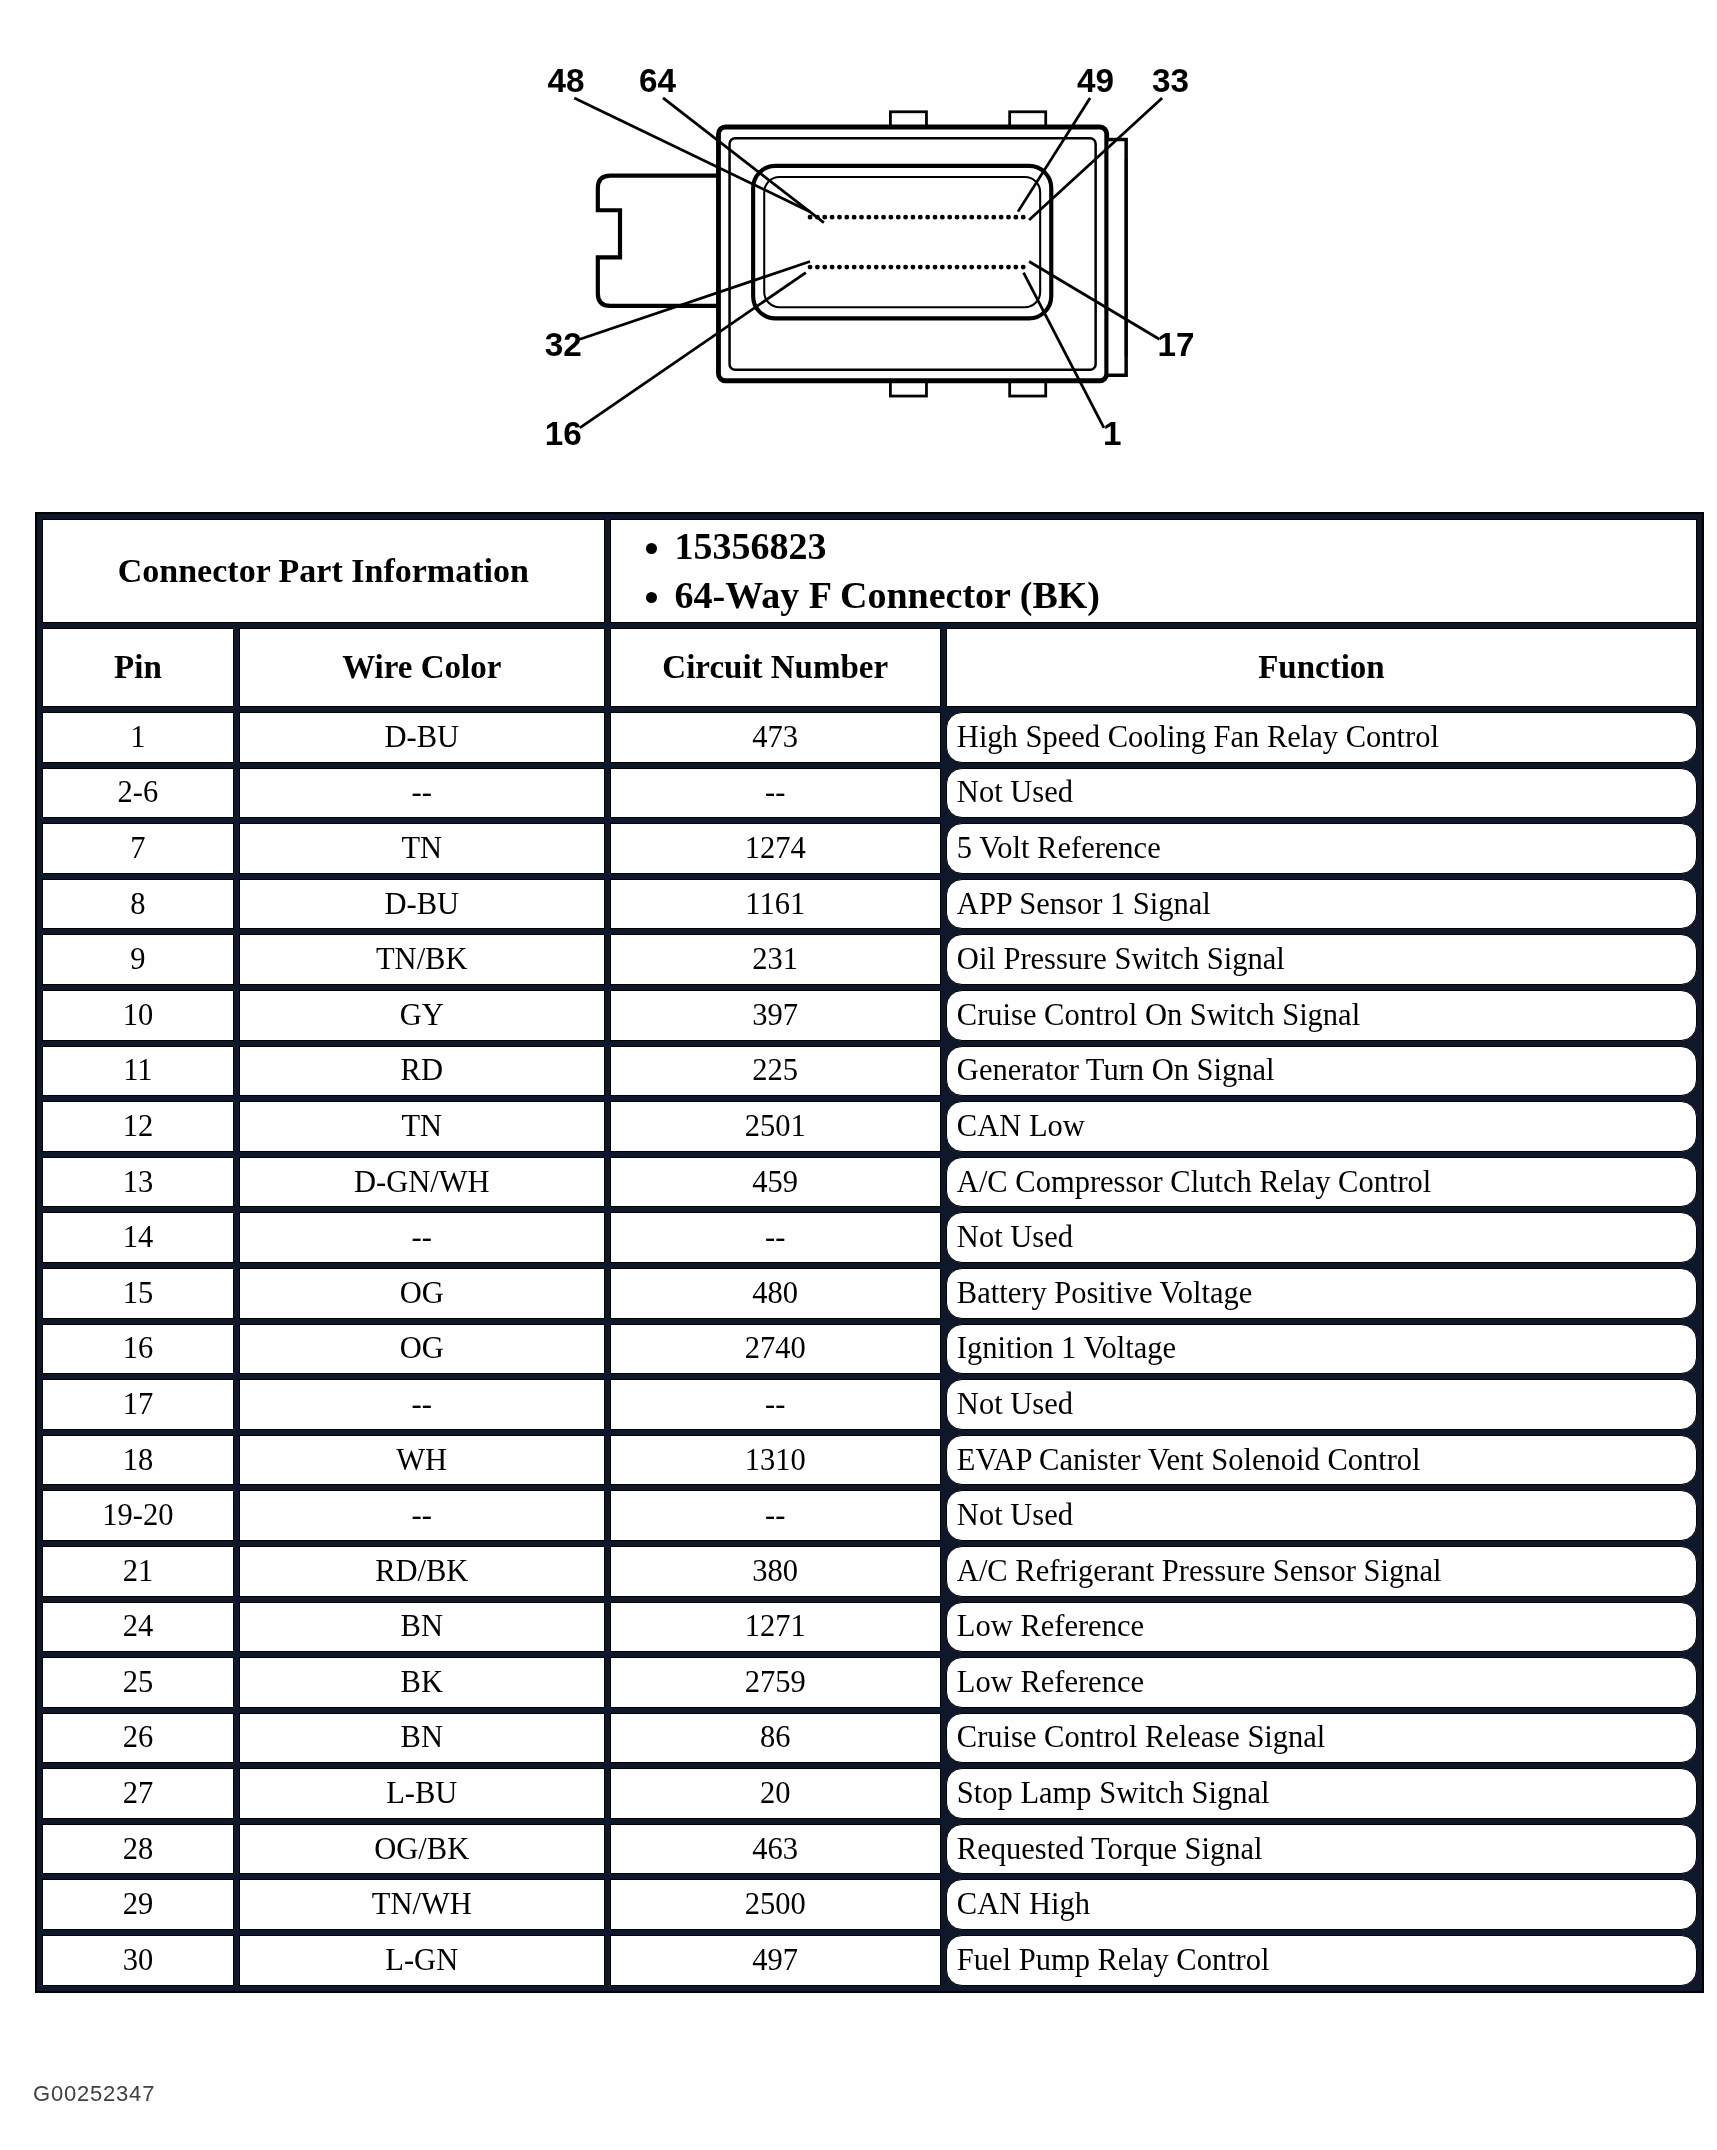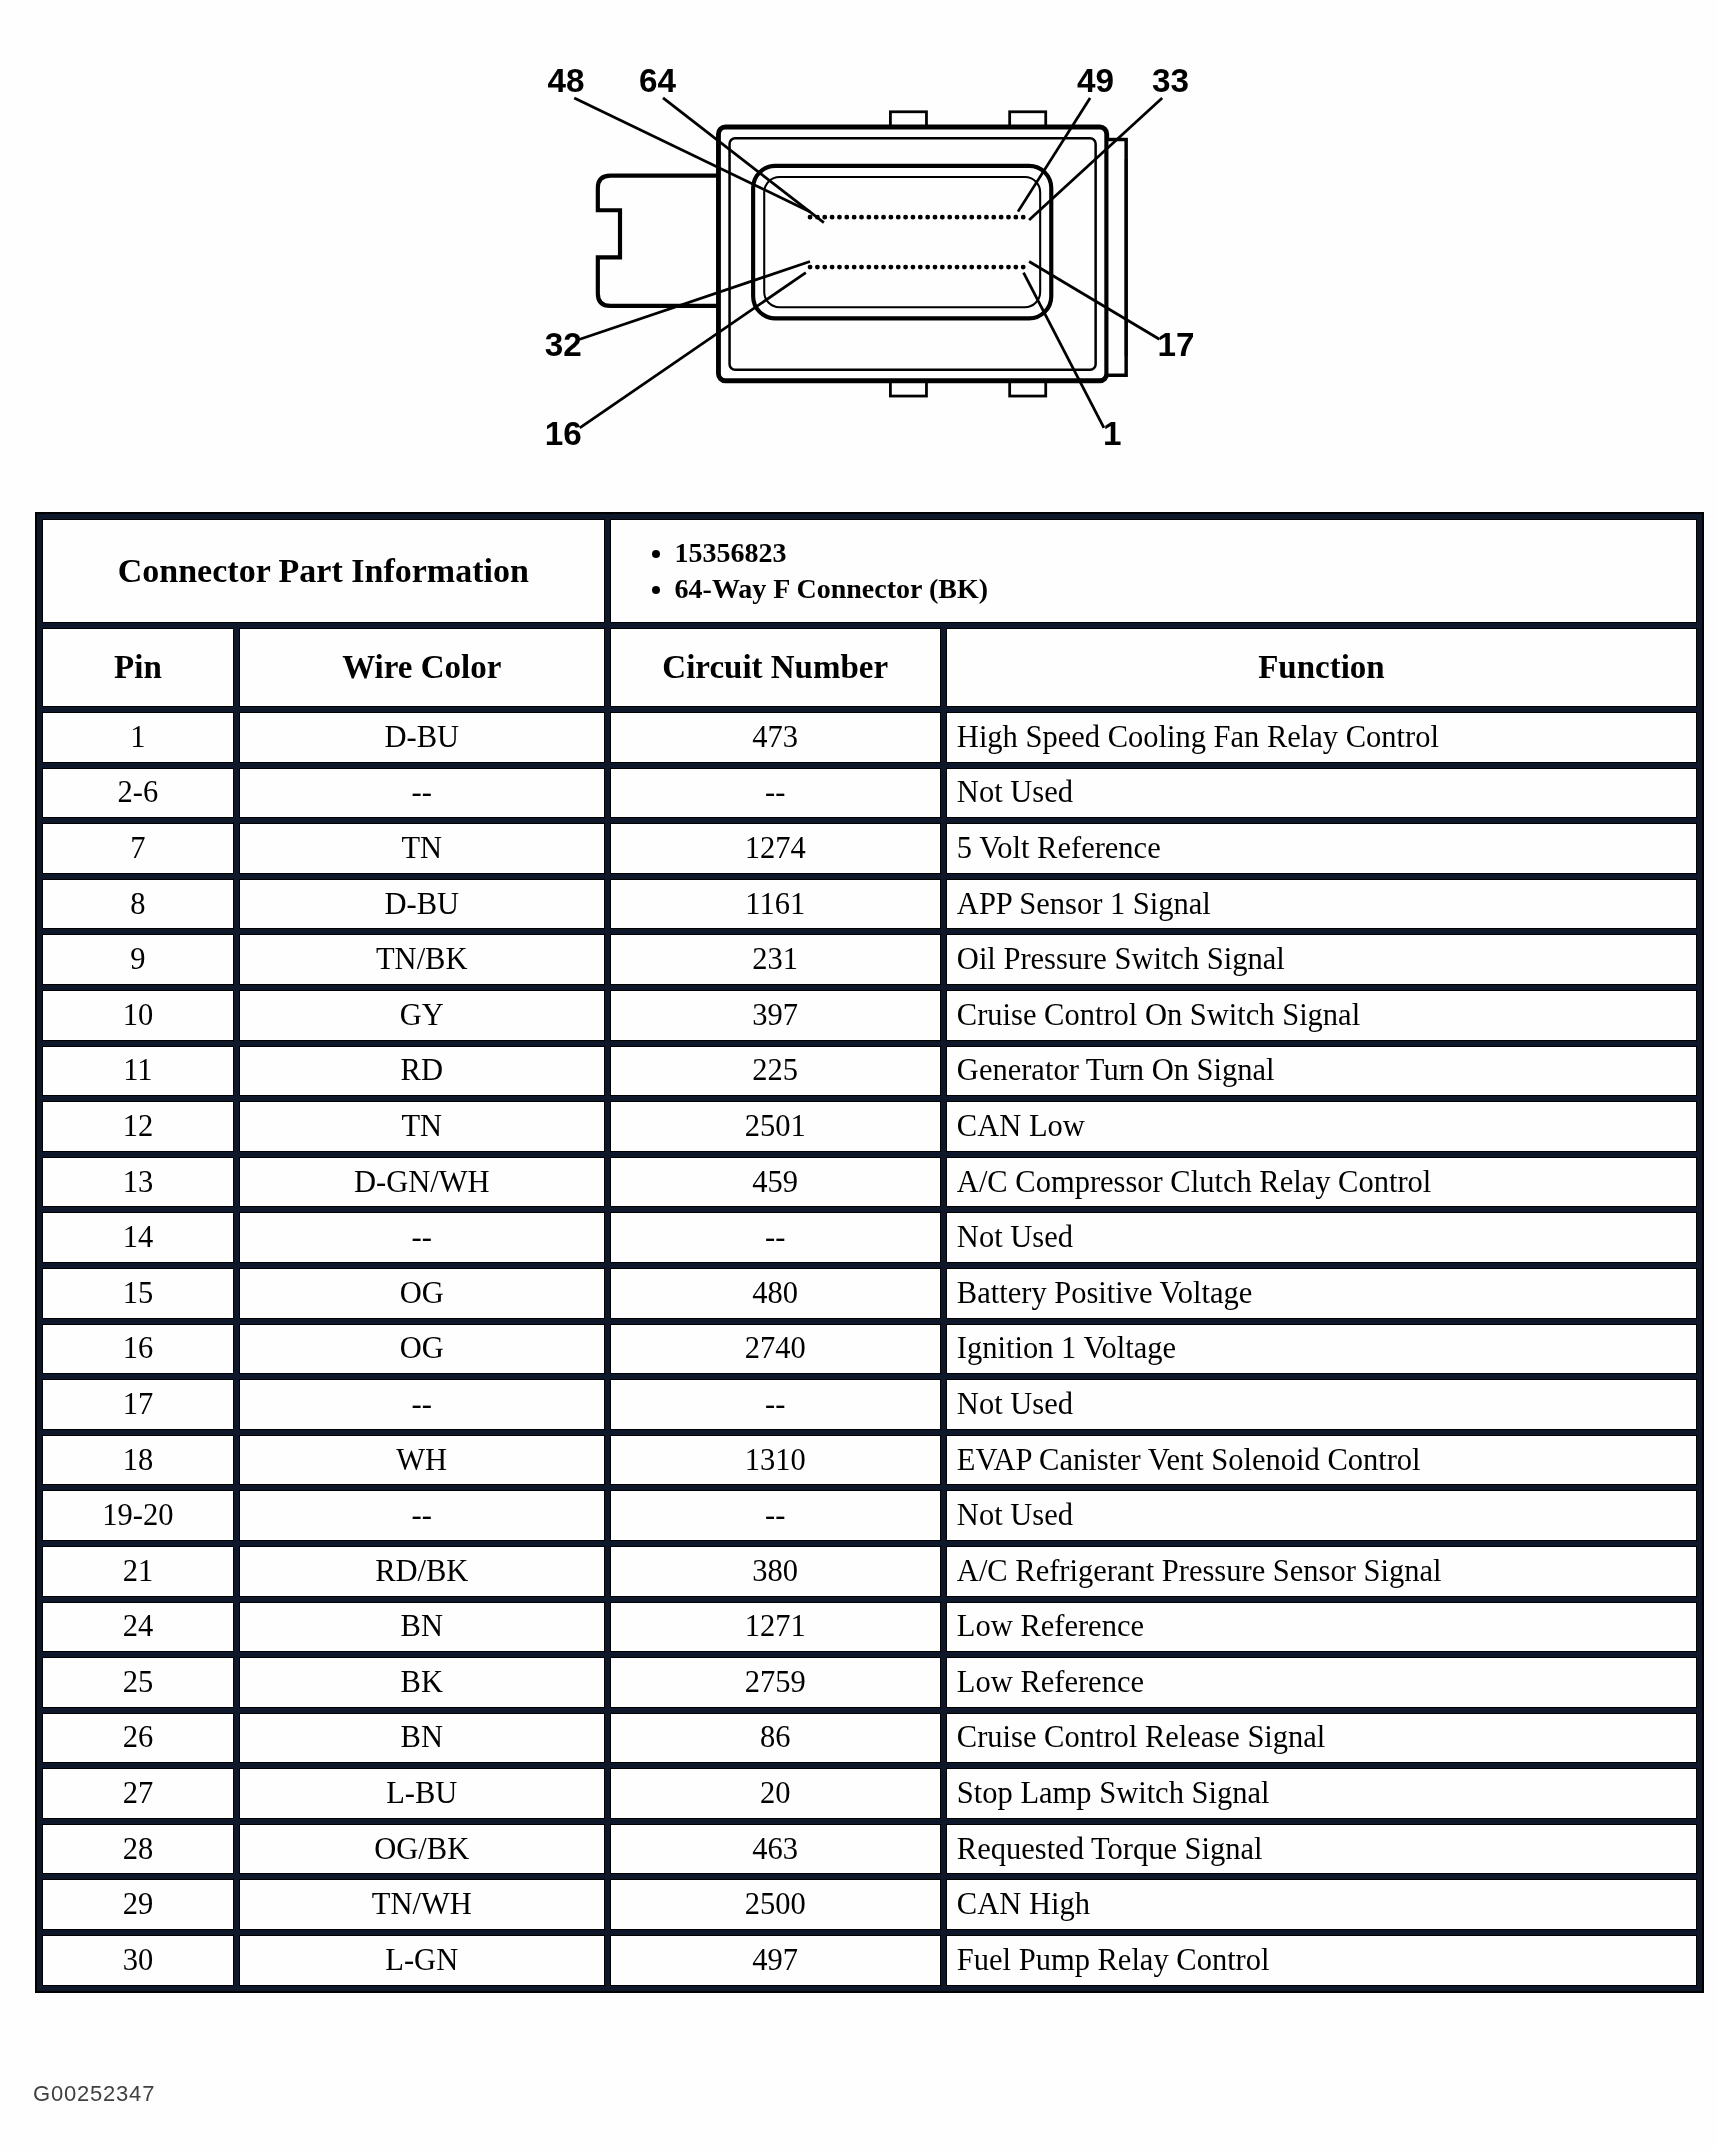--- a/index.html
+++ b/index.html
@@ -43,40 +43,41 @@
   .part-info-row th { height: 104px; vertical-align: middle; }
   .part-info-label {
     font-size: 34px;
     font-weight: bold;
     text-align: center;
   }
   .part-info-values { text-align: left; }
   .part-info-values ul {
     list-style: disc outside;
     margin-left: 64px;
-    font-size: 28px;
+    font-size: 38px;
     font-weight: bold;
     line-height: 1.3;
   }
   .col-header-row th {
     font-size: 33px;
     font-weight: bold;
     text-align: center;
     padding: 20px 5px;
   }
   .pinout-table td {
     font-size: 30.5px;
     line-height: 37px;
     text-align: center;
     padding: 5.8px 5px;
     white-space: nowrap;
   }
   .pinout-table td.fn-cell {
     text-align: left;
     padding-left: 10px;
+    border-radius: 16px;
   }
 
   
   .figure-code {
     position: absolute;
     left: 33px;
     top: 2081px;
     font-family: "Liberation Sans", sans-serif;
     font-size: 22px;
     letter-spacing: 0.8px;

